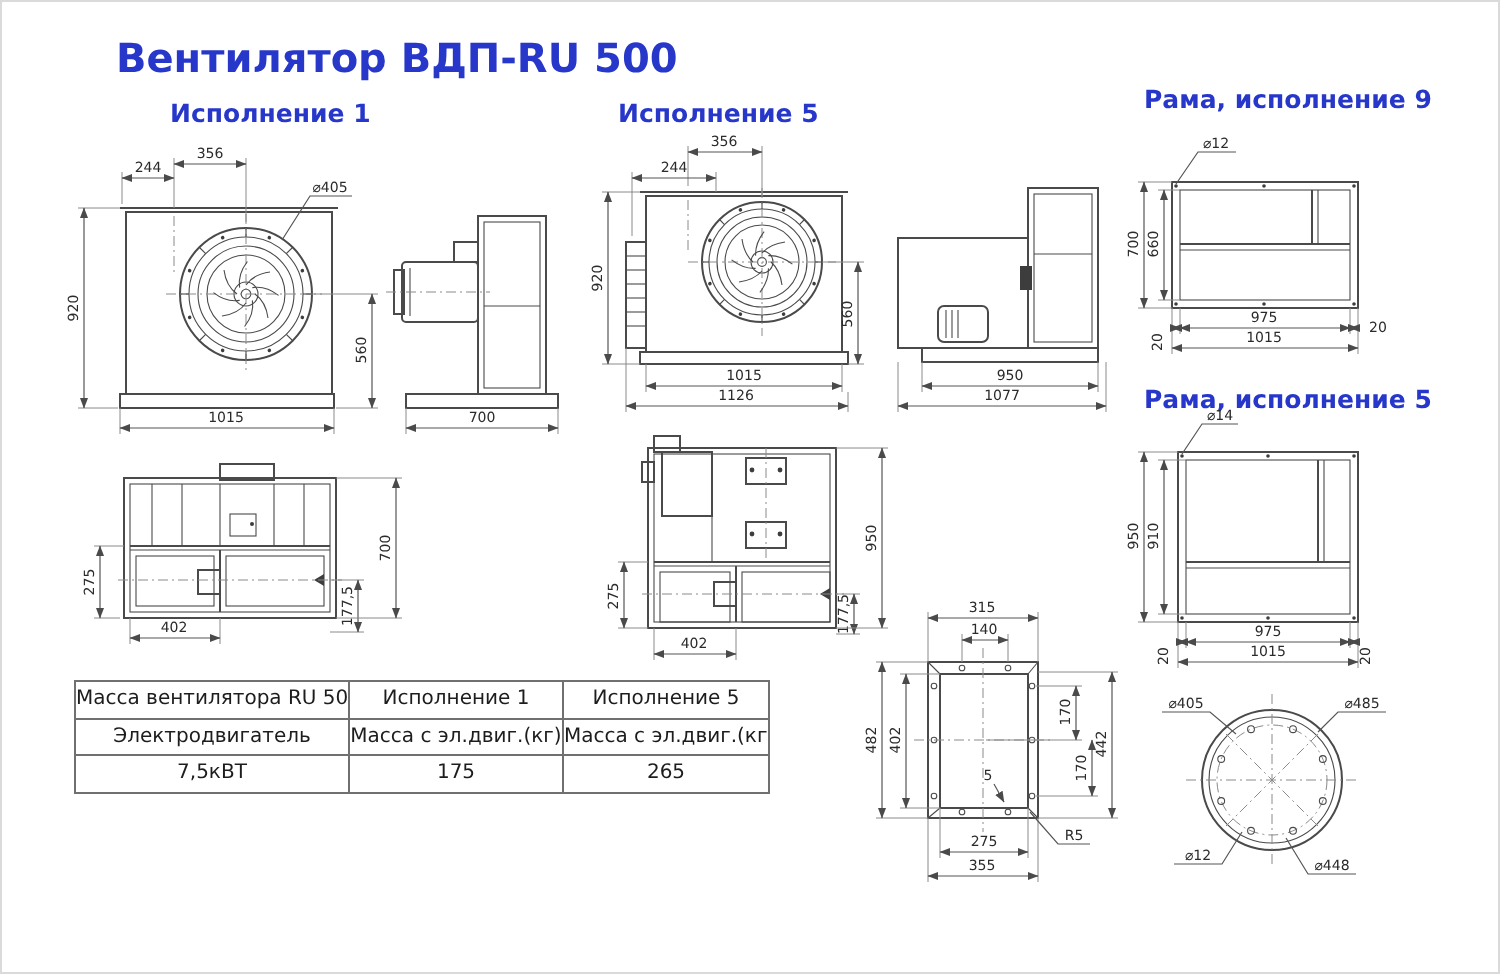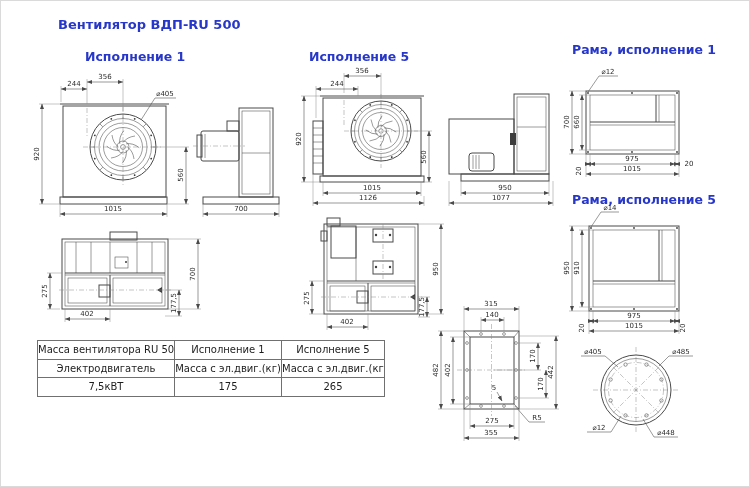--- a/index.html
+++ b/index.html
@@ -1,18 +1,18 @@
 <!DOCTYPE html>
 <html><head>
 <meta charset="utf-8">
 <style>
   html,body{margin:0;padding:0;background:#fff}
   .page{position:relative;width:750px;height:487px;background:#fff;
         font-family:"DejaVu Sans",sans-serif;border:1px solid #dadada;box-sizing:border-box;overflow:hidden}
-  .title{position:absolute;left:57px;top:16px;font-size:13px;font-weight:bold;color:#2737c9}
+  .title{position:absolute;left:57px;top:16px;font-size:20px;font-weight:bold;color:#2737c9}
   .sec{position:absolute;font-size:12.5px;font-weight:bold;color:#2737c9;white-space:nowrap}
   svg{position:absolute;overflow:visible}
   .o{fill:none;stroke:#4a4a4a;stroke-width:1}
   .t{fill:none;stroke:#4a4a4a;stroke-width:.55}
   .cl{fill:none;stroke:#8a8a8a;stroke-width:.5;stroke-dasharray:5 2 1 2}
   .ext{stroke:#8a8a8a;stroke-width:.5;fill:none}
   .dim{stroke:#555;stroke-width:.6;fill:none;marker-start:url(#ar);marker-end:url(#ar)}
   .ld{fill:none;stroke:#555;stroke-width:.6}
   .dt{font-size:7px;fill:#2b2b2b;text-anchor:middle;font-family:"DejaVu Sans",sans-serif}
   .fillc{fill:#3d3d3d;stroke:none}
@@ -22,21 +22,21 @@
                 font-size:10px;color:#1d1d1d;padding:0;overflow:hidden;white-space:nowrap}
 </style>
 </head>
 <body>
 
 <div class="page">
 
   <div class="title">Вентилятор ВДП-RU 500</div>
   <div class="sec" style="left:84px;top:48px">Исполнение 1</div>
   <div class="sec" style="left:308px;top:48px">Исполнение 5</div>
-  <div class="sec" style="left:571px;top:41px">Рама, исполнение 1</div>
+  <div class="sec" style="left:571px;top:41px">Рама, исполнение 9</div>
   <div class="sec" style="left:571px;top:191px">Рама, исполнение 5</div>
 
   <svg style="left:30px;top:64px" width="262" height="162">
     <defs>
       <marker id="ar" viewBox="0 0 10 10" refX="9.5" refY="5" markerWidth="5.5" markerHeight="5.5" orient="auto-start-reverse" markerUnits="userSpaceOnUse">
         <path d="M0,1.2L10,5L0,8.8z" fill="#4a4a4a"></path>
       </marker>
       <path id="f1b" d="M96.5,82 Q102,86 103,94" class="t"></path>
       <line id="f1t" x1="92" y1="53.5" x2="92" y2="49.3" class="t"></line>
       <circle id="f1d" cx="92" cy="51.5" r="0.9" class="fillc"></circle>

